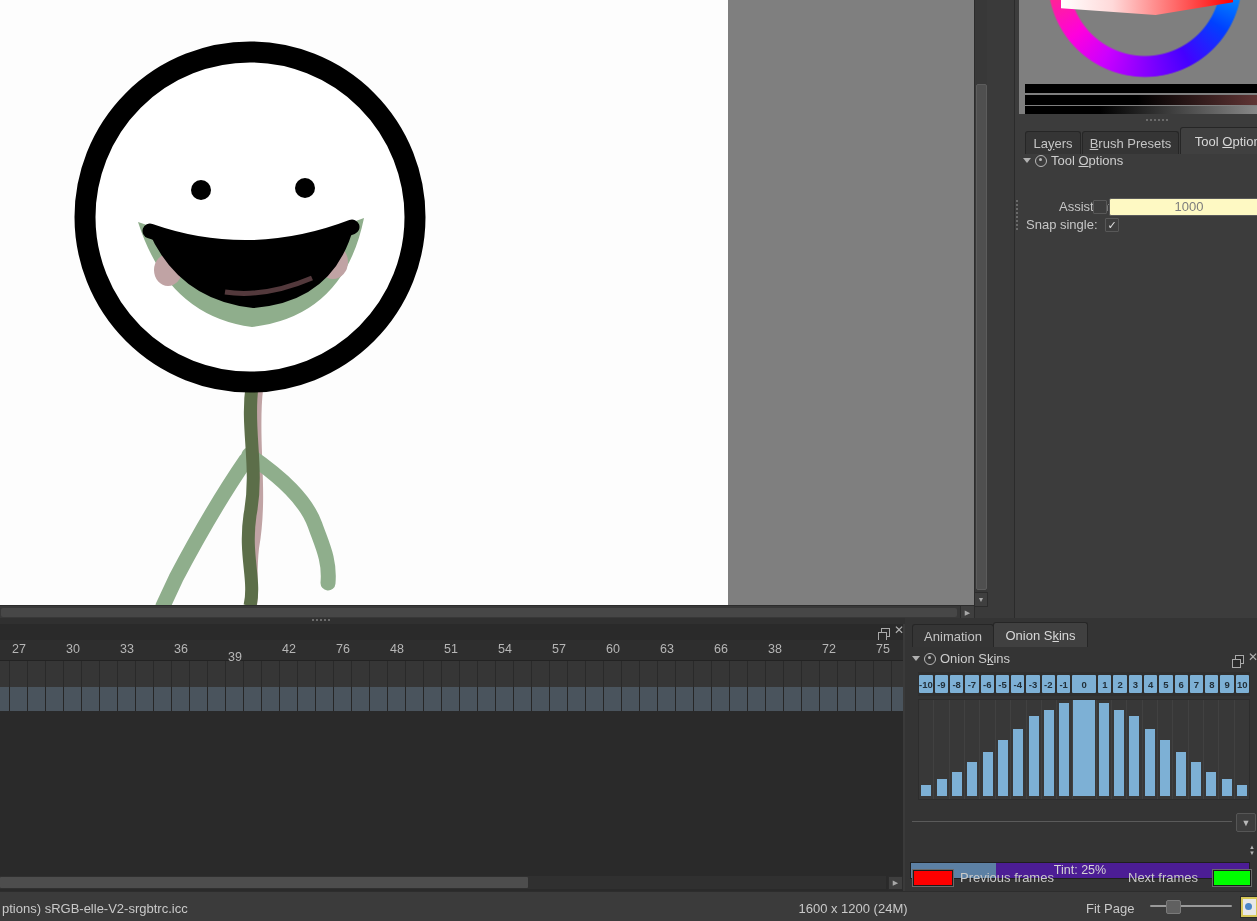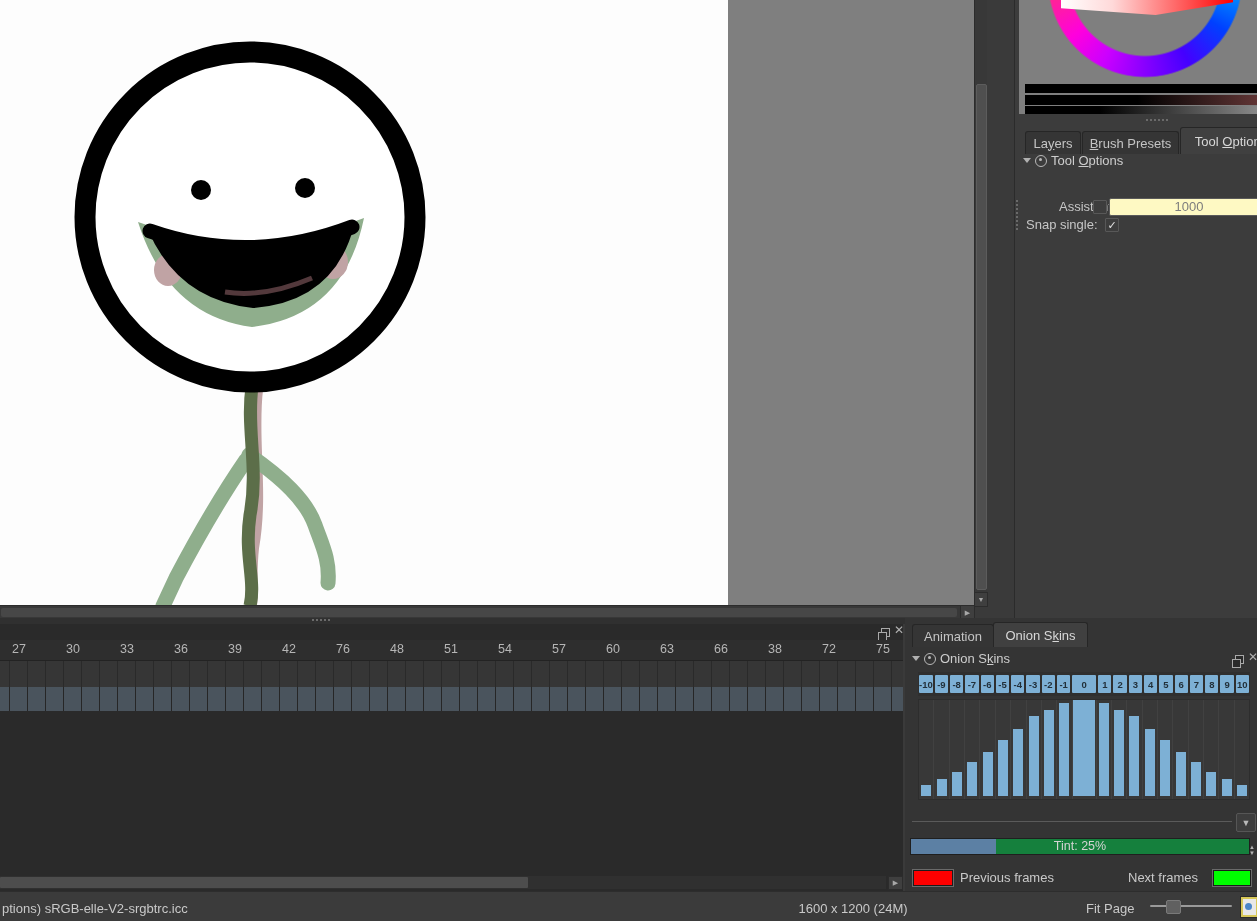--- a/index.html
+++ b/index.html
@@ -58,21 +58,21 @@
   .obtn{height:18px;flex:1 1 0;background:var(--accent-blue);color:#22303a;font-size:9.5px;font-weight:bold;
         display:flex;align-items:center;justify-content:center;border-radius:1px;}
   .obtn.zero{flex:1.8 1 0;}
   #onion-hist{position:absolute;left:13px;top:81px;width:332px;height:101px;background:#383838;
               border:1px solid #2d2d2d;display:flex;align-items:flex-end;box-sizing:border-box;}
   .ocol{flex:1 1 0;height:100%;display:flex;align-items:flex-end;justify-content:center;border-left:1px solid #414141;box-sizing:border-box;padding-bottom:3px;}
   .ocol:first-child{border-left:none;}
   .ocol.zero{flex:1.6 1 0;}
   .obar{width:10px;background:var(--accent-blue);}
   .ocol.zero .obar{width:22px;}
-  #tint{position:absolute;left:5px;top:220px;width:338px;height:15px;background:#15803d;border:1px solid #1f1f1f;}
+  #tint{position:absolute;left:5px;top:244px;width:338px;height:15px;background:#4c1d95;border:1px solid #1f1f1f;}
   #tint .fill{position:absolute;left:0;top:0;height:100%;background:var(--tint-fill);}
   #tint .lbl{position:absolute;left:0;top:0;width:100%;text-align:center;font-size:12.5px;color:#d4d4d4;line-height:15px;}
   .spin{position:absolute;display:flex;flex-direction:column;justify-content:center;gap:1px;font-size:6px;color:#b4b4b4;line-height:5px;}
   .swatch{position:absolute;height:16px;border:1px solid #6a6a6a;box-shadow:inset 0 0 0 1px #1c1c1c;}
   .frames-lbl{position:absolute;font-size:13px;color:#c9c9c9;top:252px;}
   #onion-exp{position:absolute;left:331px;top:195px;width:18px;height:17px;background:#3d3d3d;border:1px solid #565656;border-radius:2px;
              color:#b9b9b9;font-size:9px;display:flex;align-items:center;justify-content:center;}
 
   
   #rdock{left:1014px;top:0;width:271px;height:618px;background:#3c3c3c;border-left:1px solid #2b2b2b;}
@@ -152,21 +152,21 @@
   </div>
 
   <div class="abs" id="timeline">
     <div class="abs float-ic" style="left:881px;top:4px;"></div>
     <div class="abs close-ic" style="left:894px;top:1px;">✕</div>
     <div class="ruler">
         <span class="fnum" style="left: 1px;">27</span>
         <span class="fnum" style="left: 55px;">30</span>
         <span class="fnum" style="left: 109px;">33</span>
         <span class="fnum" style="left: 163px;">36</span>
-        <span class="fnum" style="left: 217px;">39</span>
+        <span class="fnum" style="left: 217px; margin-top: 8px;">39</span>
         <span class="fnum" style="left: 271px;">42</span>
         <span class="fnum" style="left: 325px;">76</span>
         <span class="fnum" style="left: 379px;">48</span>
         <span class="fnum" style="left: 433px;">51</span>
         <span class="fnum" style="left: 487px;">54</span>
         <span class="fnum" style="left: 541px;">57</span>
         <span class="fnum" style="left: 595px;">60</span>
         <span class="fnum" style="left: 649px;">63</span>
         <span class="fnum" style="left: 703px;">66</span>
         <span class="fnum" style="left: 757px;">38</span>

